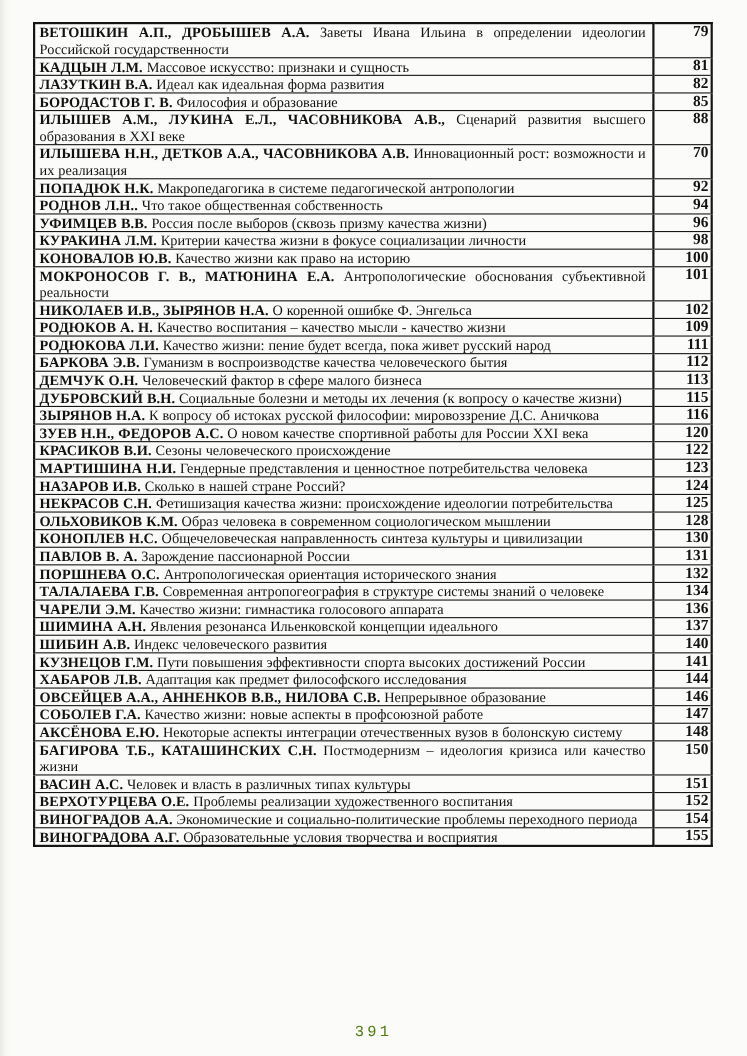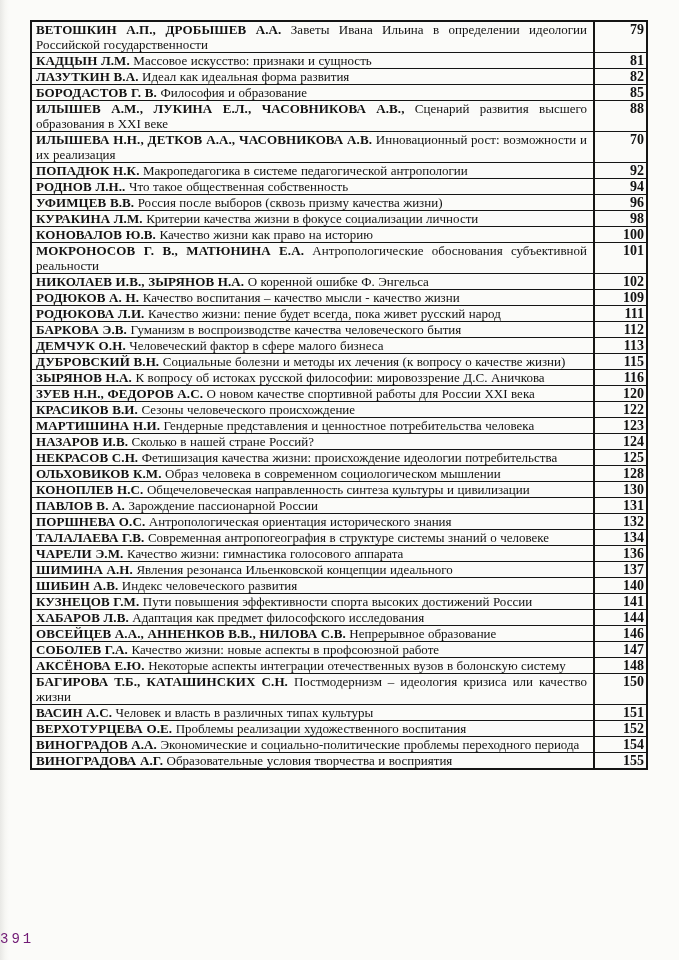--- a/index.html
+++ b/index.html
@@ -61,24 +61,25 @@
     font-weight: bold;
     vertical-align: top;
     padding: 0 2px 0 7px;
     text-align: right;
   }
   .footer {
     position: absolute;
     left: 0;
     width: 100%;
     top: 931px;
+    text-align: center;
     font-family: "Liberation Mono", monospace;
     font-size: 14px;
     letter-spacing: 3px;
-    color: #701a75;
+    color: #4d7c0f;
   }
 </style>
 </head>
 <body>
 
 <div class="page">
   <div class="scan-edge"></div>
 
   <table class="toc">
     <tbody id="toc-body">

